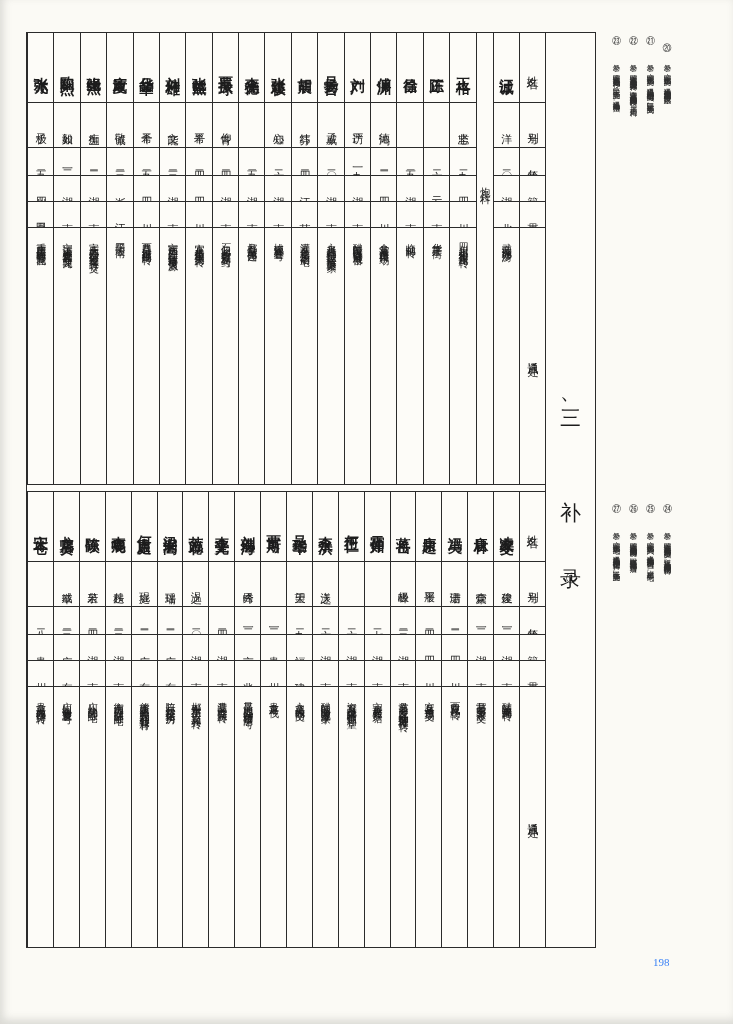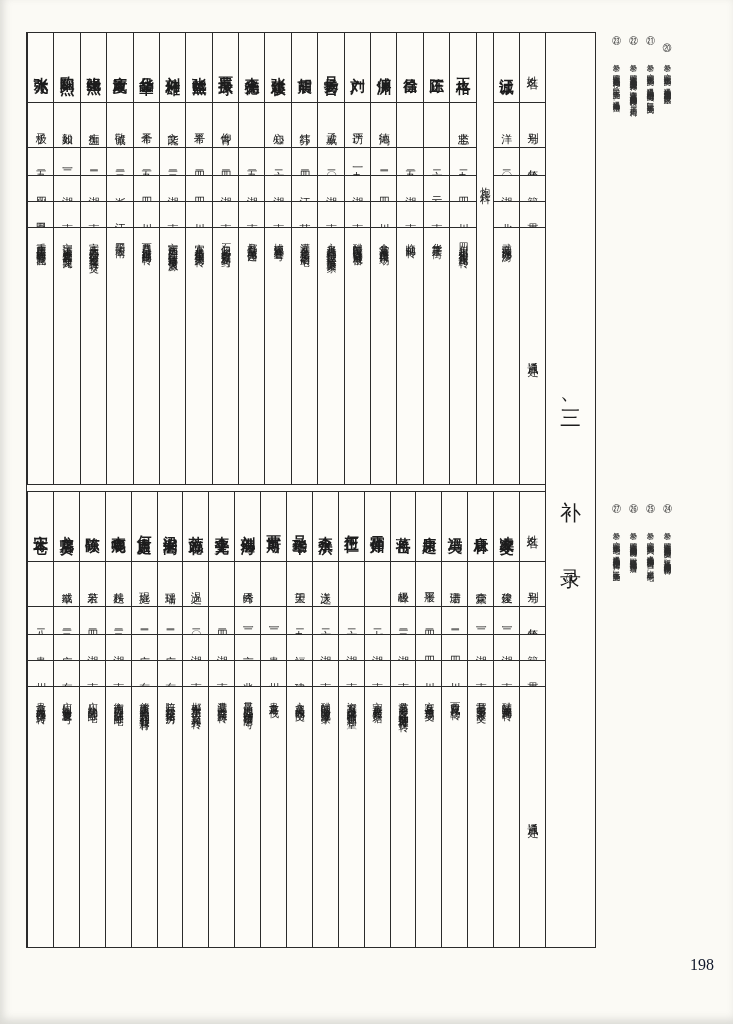--- a/index.html
+++ b/index.html
@@ -66,22 +66,22 @@
   .notes.topblock{top:36px;height:438px;}
   .notes.bottomblock{top:504px;height:440px;}
   .note-col{
     width:14px;flex:none;writing-mode:vertical-rl;text-orientation:upright;
     font-size:7.5px;letter-spacing:0.5px;color:#2e2e2e;overflow:hidden;line-height:1.15;
   }
   .note-num{font-size:9px;letter-spacing:1px;}
   .note-head{letter-spacing:1px;margin-top:2px;}
 
   .page-number{
-    position:absolute;left:690px;top:956px;font-size:16px;
-    font-family:"Liberation Serif","DejaVu Serif",serif;color:#0f172a;
+    position:absolute;left:653px;top:956px;font-size:11px;
+    font-family:"Liberation Serif","DejaVu Serif",serif;color:#3b82f6;
   }
   
   .scan-edge{position:absolute;inset:0;pointer-events:none;
     box-shadow:inset 3px -4px 9px rgba(120,120,115,0.25);}
 </style>
 </head>
 <body>
 
 <div class="page">
 

